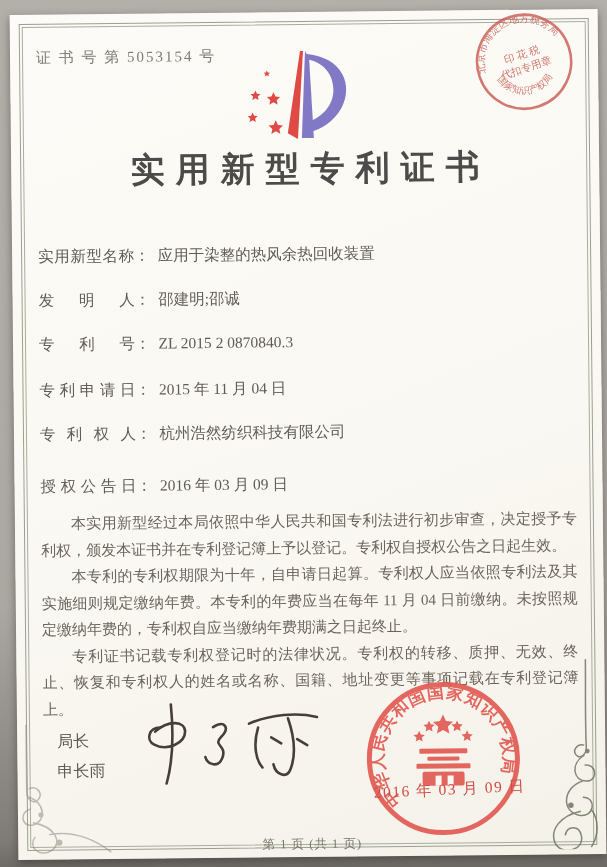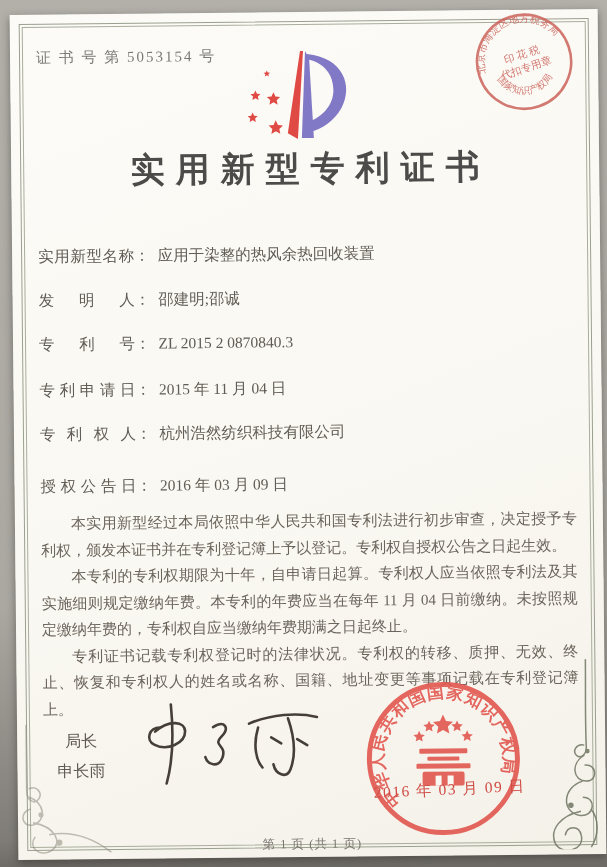--- a/index.html
+++ b/index.html
@@ -28,21 +28,21 @@
   .fields{position:absolute;left:26px;top:0;right:30px;}
   .field-row{position:absolute;left:0;font-size:15.5px;color:#615c55;white-space:nowrap;}
   .field-row .lbl{display:inline-block;width:96px;text-align:justify;text-align-last:justify;}
   .field-row .colon{margin-right:8px;}
   .r0{top:232px}.r1{top:276px}.r2{top:320px}.r3{top:366px}.r4{top:410px}.r5{top:462px}
   .body-text{
     position:absolute;left:26px;right:26px;top:496px;
     font-size:15px;line-height:26.5px;color:#6b655c;text-align:justify;
   }
   .body-text p{margin:0;text-indent:2em;}
-  .signer{position:absolute;left:40px;top:712px;font-size:16px;color:#5d5951;line-height:30px;text-align:center;}
+  .signer{position:absolute;left:40px;top:712px;font-size:16px;color:#5d5951;line-height:30px;}
   .signature{position:absolute;left:108px;top:684px;}
   .office-seal{position:absolute;left:344px;top:666px;opacity:.9;}
   .seal-date{
     position:absolute;left:356px;top:768px;width:200px;font-size:15.5px;color:#cf4d45;
     letter-spacing:1.5px;transform:rotate(-2deg);white-space:nowrap;
   }
   .footer{
     position:absolute;left:0;right:0;top:824px;text-align:center;
     font-size:12.5px;color:#7a766f;letter-spacing:1px;
   }

